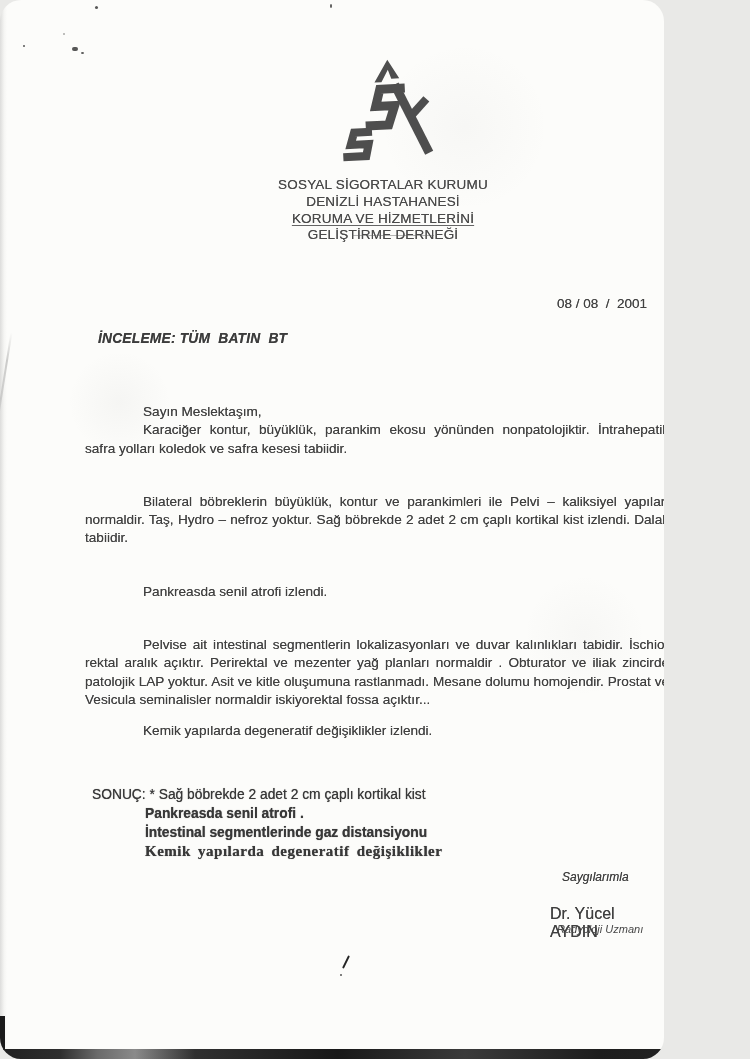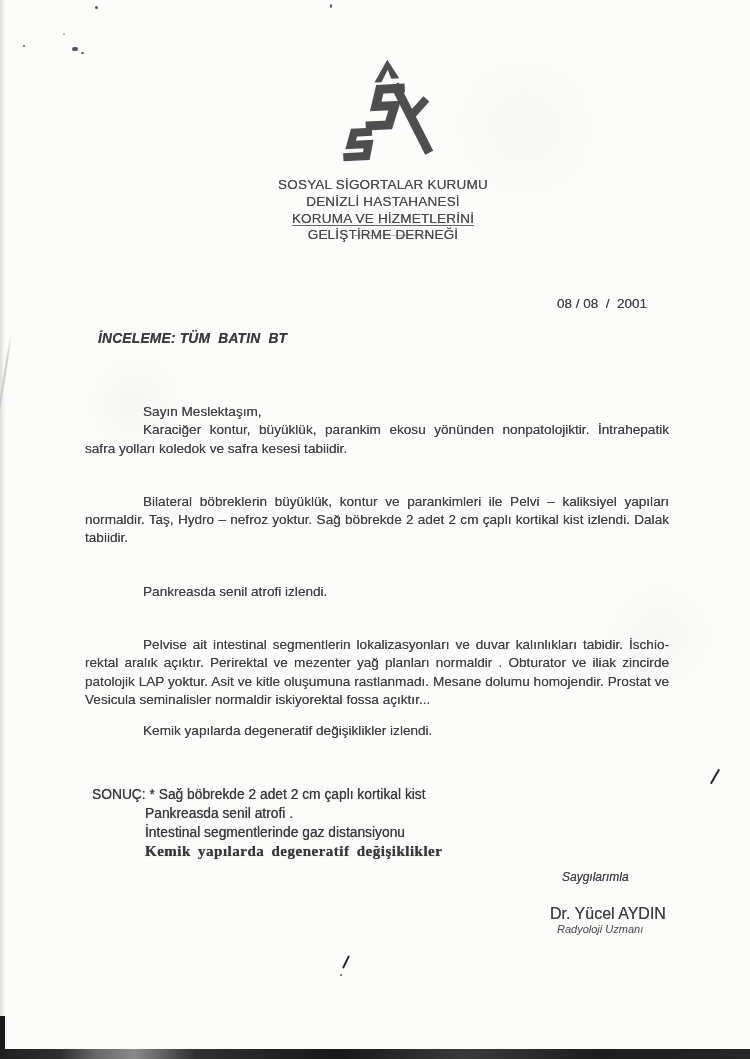--- a/index.html
+++ b/index.html
@@ -1,26 +1,27 @@
 <!DOCTYPE html>
 <html><head>
 <meta charset="utf-8">
 <style>
   * { margin:0; padding:0; box-sizing:border-box; }
   html,body { width:750px; height:1059px; }
   body { font-family:"Liberation Sans", sans-serif; background:#e9e9e7; }
 
   .page {
-    position:relative; width:750px; height:1059px; overflow:hidden;
+    position:relative; width:664px; height:1059px; overflow:hidden;
     background:#fcfcfa;
     background-image:
       radial-gradient(circle at 18% 38%, rgba(120,120,120,0.05), transparent 6%),
       radial-gradient(circle at 70% 12%, rgba(120,120,120,0.04), transparent 8%),
       radial-gradient(circle at 88% 60%, rgba(120,120,120,0.04), transparent 7%);
     color:#3d3d3d;
+    border-radius:21px;
   }
 
   
   .logo { position:absolute; left:330px; top:58px; width:112px; height:108px; }
   .org-block { position:absolute; left:0; top:177px; width:766px; text-align:center;
     font-size:13.5px; line-height:16.8px; letter-spacing:0.2px; color:#4a4a4a;
     text-shadow:0 0 0.6px rgba(74,74,74,0.85); }
   .org-line.u3 { text-decoration:underline; text-decoration-color:rgba(100,100,100,0.45); text-underline-offset:2px; text-decoration-thickness:1px; }
 
   .date-line { position:absolute; left:557px; top:296px; font-size:13.5px; white-space:pre;
@@ -39,21 +40,21 @@
   .body-text { position:absolute; left:85px; top:403px; width:584px;
     font-size:13.6px; line-height:18.3px; text-align:justify; color:#404040;
     text-shadow:0 0 0.55px rgba(64,64,64,0.75); }
   .body-text p { text-indent:58px; }
   .body-text p.gap { margin-top:35px; }
   .body-text p.gap-s { margin-top:13px; }
 
   
   .conclusion { position:absolute; left:92px; top:786px; font-size:13.8px;
     line-height:18.8px; color:#383838; text-shadow:0 0 0.7px rgba(56,56,56,0.85); }
-  .c-ind { padding-left:53px; }
+  .c-ind { padding-left:53px;font-weight:bold; }
   .c-serif { font-family:"Liberation Serif", serif; font-weight:700; font-size:15px;
     letter-spacing:0.5px; word-spacing:3px; }
 
   
   .sign-closing { position:absolute; left:562px; top:870px; font-style:italic;
     font-size:12px; color:#3e3e3e; text-shadow:0 0 0.6px rgba(62,62,62,0.8); }
   .sign-name { position:absolute; left:550px; top:905px; 
     font-size:16px; color:#3e3e3e; text-shadow:0 0 0.6px rgba(62,62,62,0.8); }
   .sign-title { position:absolute; left:557px; top:923px; font-style:italic;
     font-size:11px; color:#474747; }

